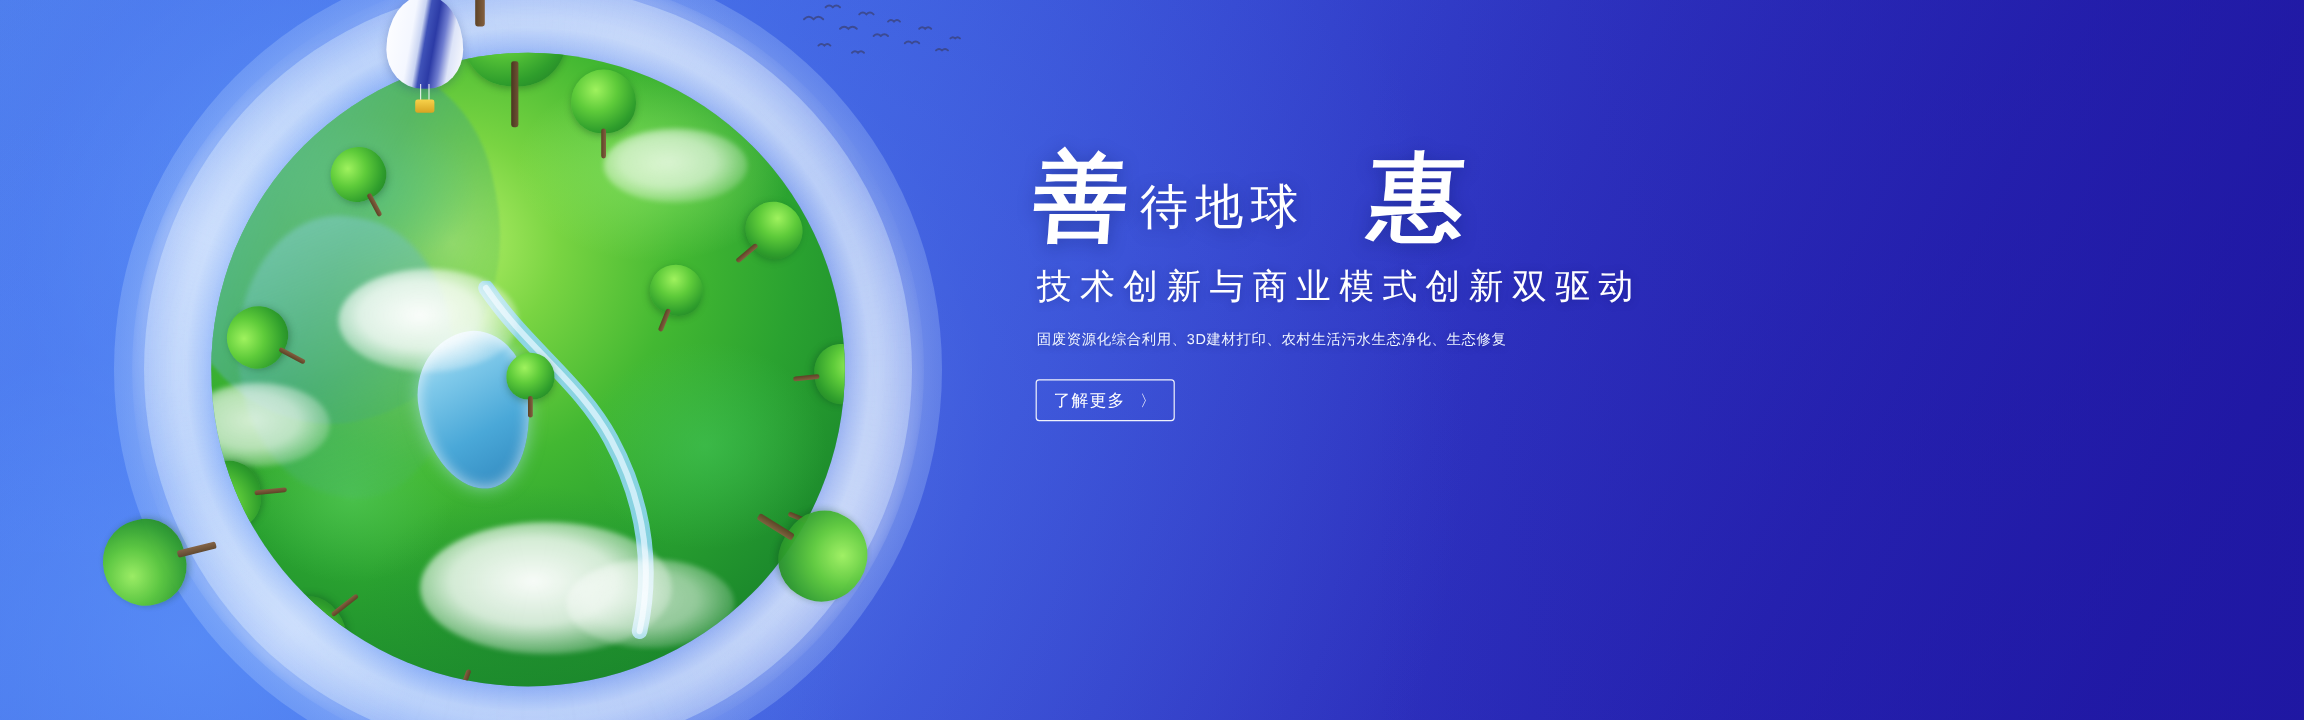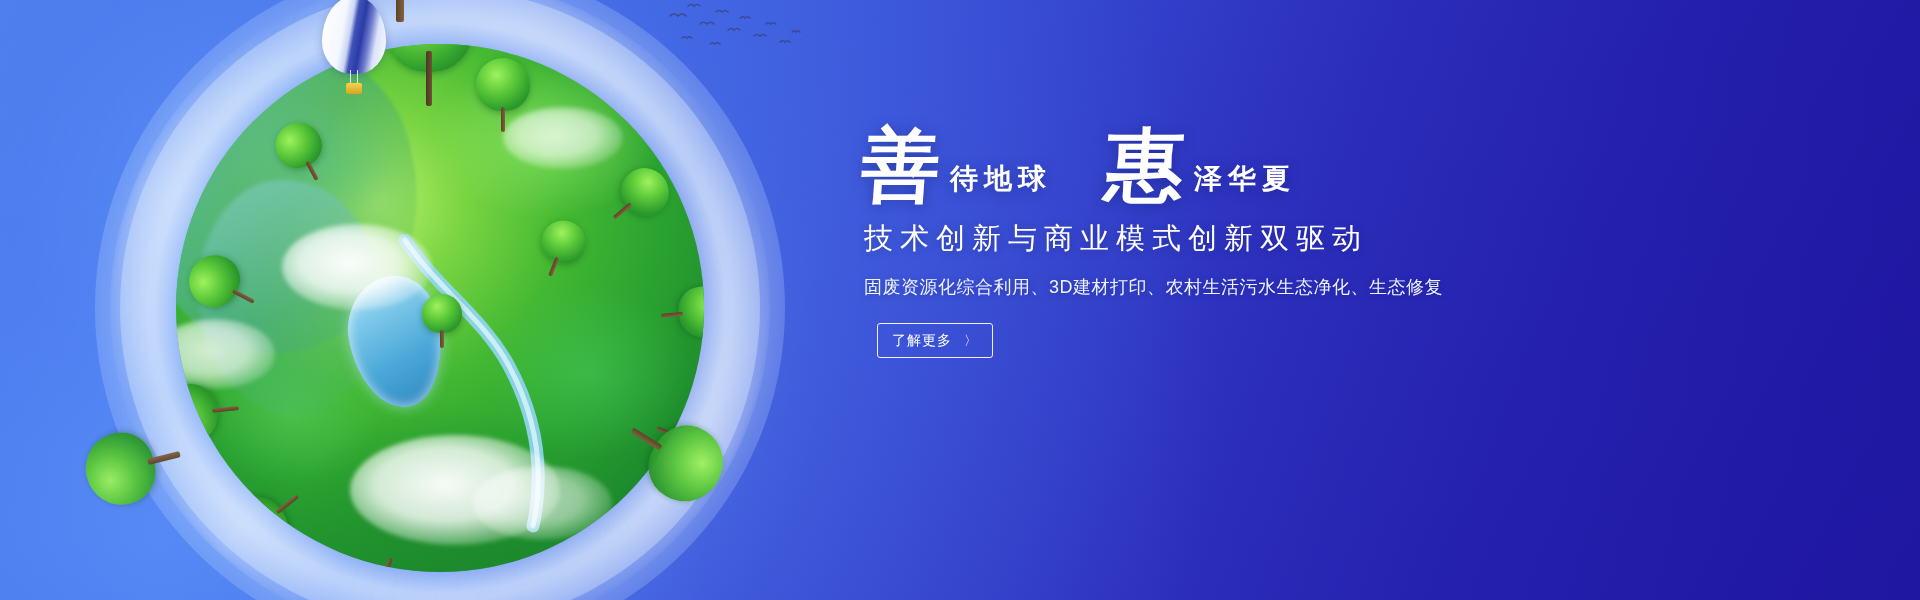--- a/index.html
+++ b/index.html
@@ -203,60 +203,60 @@
   }
   .hl-big {
     font-family:"DejaVu Serif","Liberation Serif",serif;
     font-size:78px; line-height:0.94;
     font-weight:700;
     letter-spacing:0;
     transform:skewX(-4deg);
   }
   .hl-small {
     font-family:"DejaVu Serif","Liberation Serif",serif;
-    font-size:28px; line-height:1;
-    font-weight:700;
+    font-size:40px; line-height:1;
+    font-weight:400;
     letter-spacing:6px;
     padding:0 0 8px 10px;
   }
   .hl-gap { width:54px; }
 
   .subtitle {
     color:#ffffff;
     font-size:29px;
     letter-spacing:7px;
     font-weight:400;
     margin:6px 0 16px 2px;
     text-shadow:0 1px 8px rgba(10,20,90,0.30);
     white-space:nowrap;
   }
   .desc {
     color:#eef3ff;
-    font-size:18px;
+    font-size:12px;
     letter-spacing:0.5px;
     font-weight:400;
     margin:16px 0 24px 2px;
     text-shadow:0 1px 6px rgba(10,20,90,0.28);
     white-space:nowrap;
   }
   .cta {
     display:inline-flex;
     align-items:center;
     justify-content:center;
     gap:12px;
     width:116px; height:35px;
     padding:0 14px;
     border:1px solid rgba(255,255,255,0.92);
     border-radius:3px;
     background:transparent;
     color:#ffffff;
     font-size:14px;
     letter-spacing:1px;
     cursor:pointer;
-    margin-left:15px;
+    margin-left:1px;
     font-family:Liberation Serif, serif;
   }
   .cta .chev { font-size:13px; opacity:.95; }
 </style>
 </head>
 <body>
 
 <div class="banner">
 
   <div class="glow-tl"></div>
@@ -379,21 +379,20 @@
 
   <div class="vignette-r"></div>
 
   <div class="content">
 
     <div class="headline">
       <span class="hl-big">善</span>
       <span class="hl-small">待地球</span>
       <span class="hl-gap"></span>
       <span class="hl-big">惠</span>
-      <span class="hl-small">泽华夏</span>
     </div>
 
     <div class="subtitle">技术创新与商业模式创新双驱动</div>
 
     <div class="desc">固废资源化综合利用、3D建材打印、农村生活污水生态净化、生态修复</div>
 
     <button class="cta">
       <span>了解更多</span>
       <span class="chev">〉</span>
     </button>

